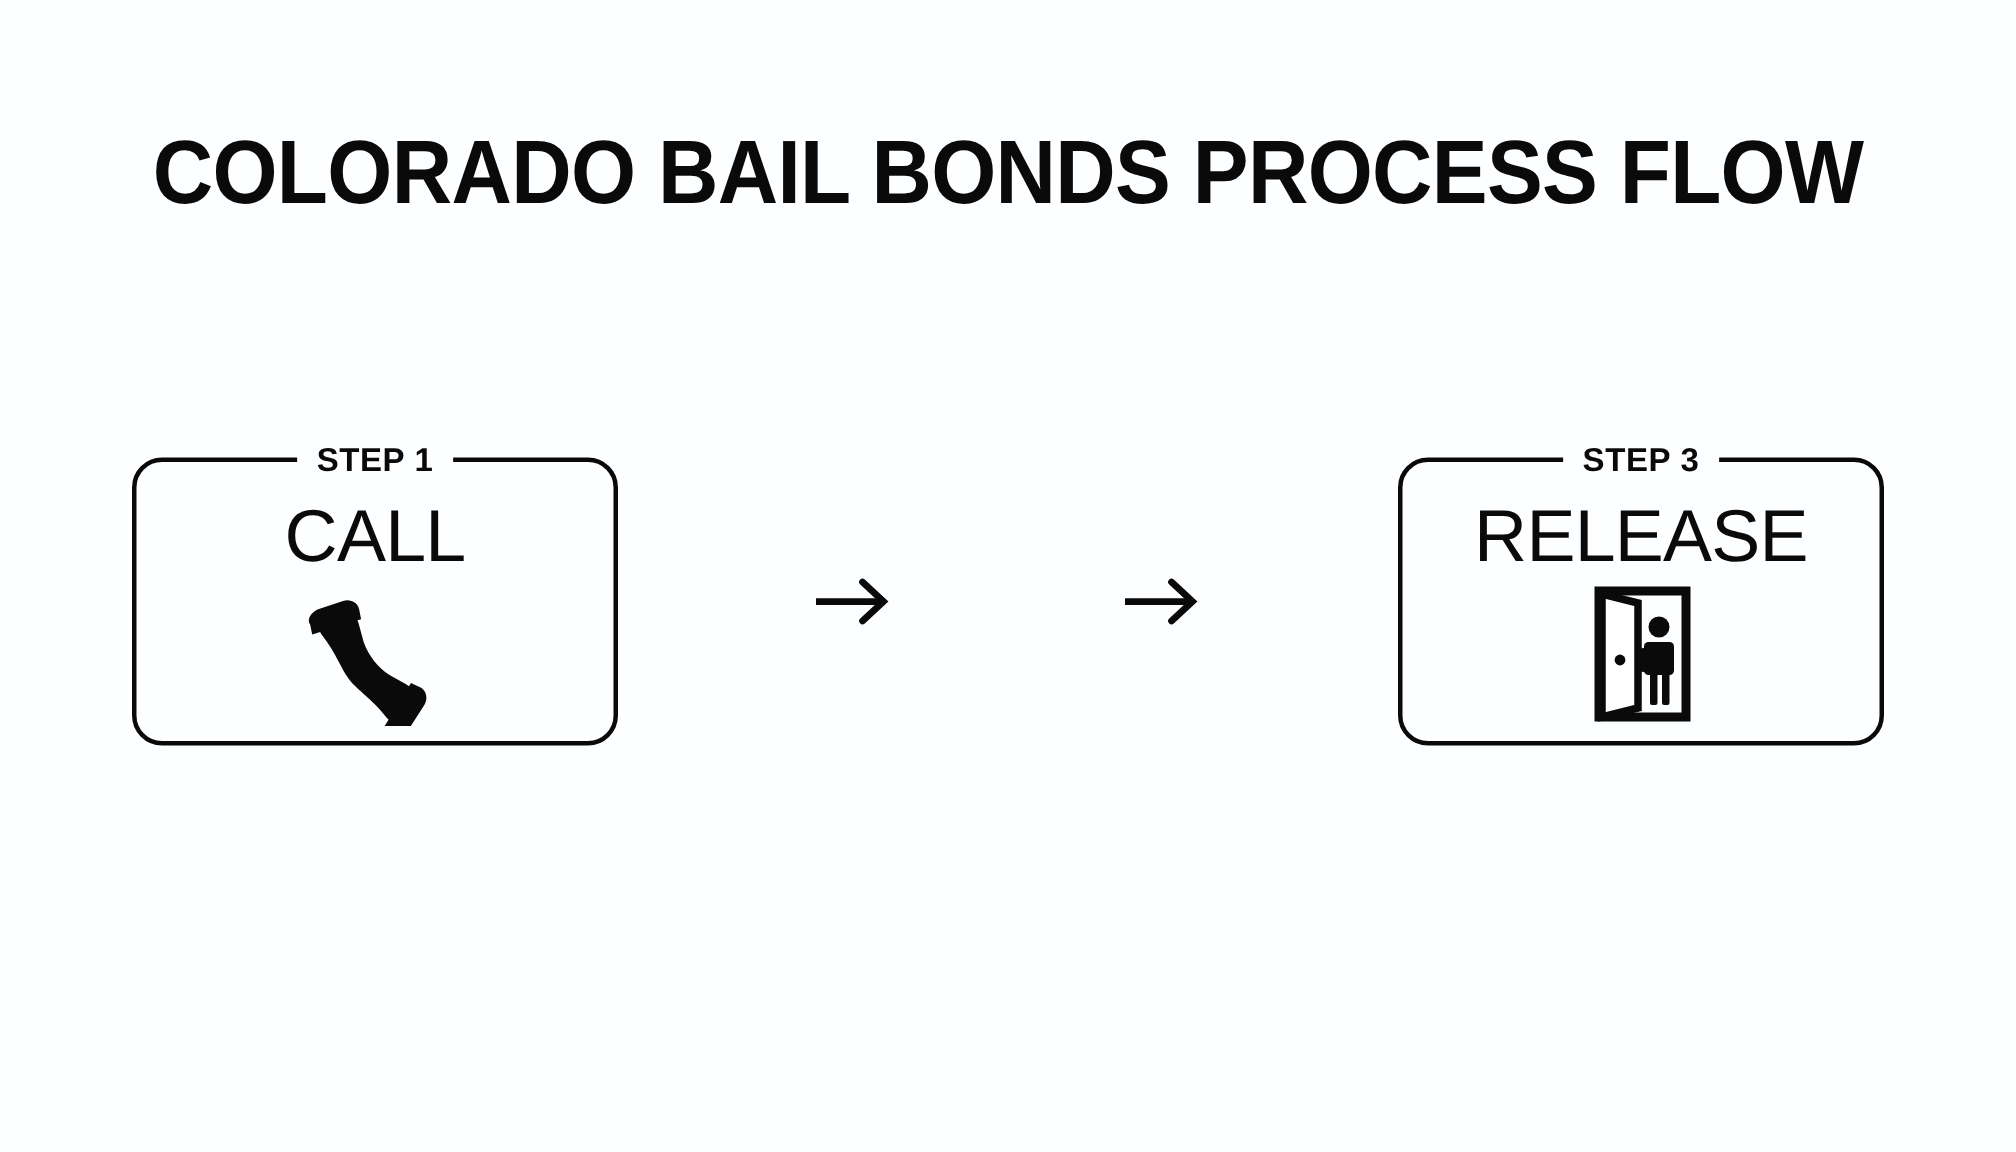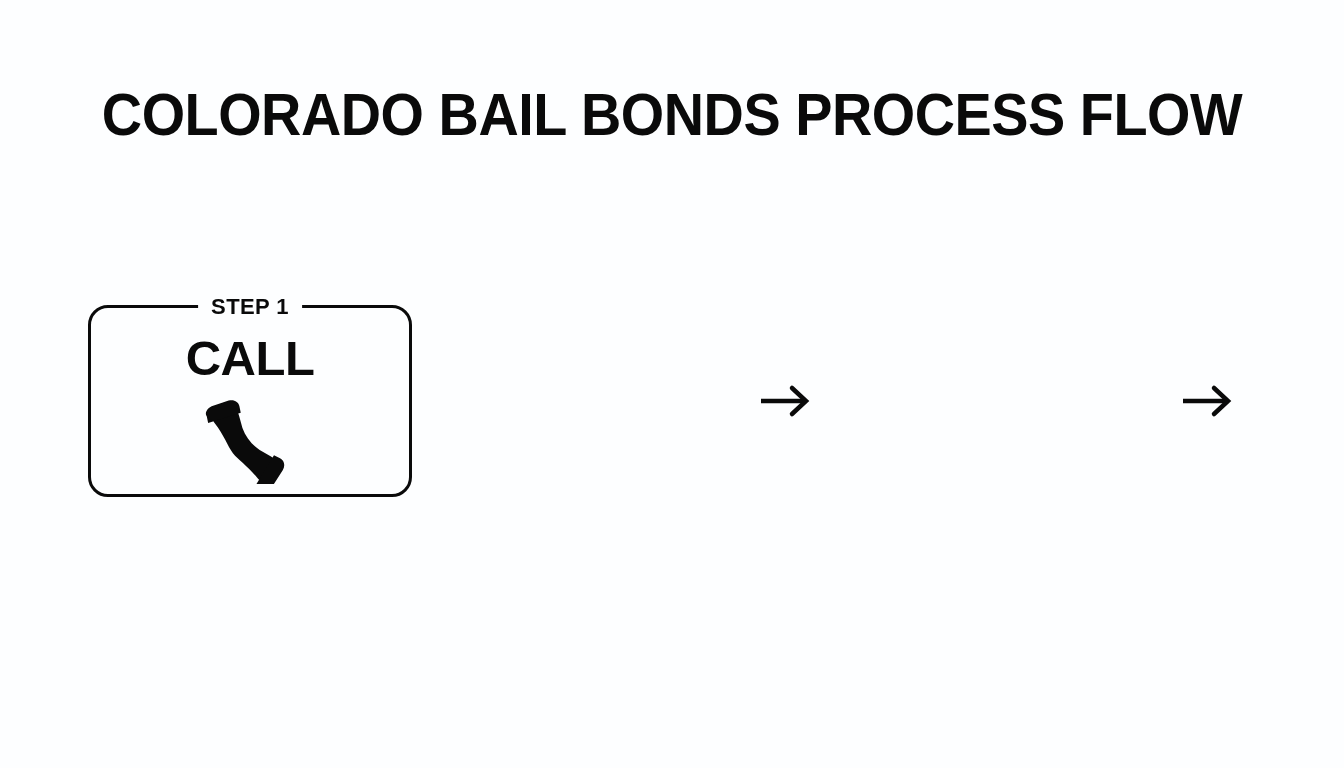--- a/index.html
+++ b/index.html
@@ -71,21 +71,21 @@
     font-size: 22px;
     font-weight: 700;
     letter-spacing: 0.4px;
     line-height: 24px;
     white-space: nowrap;
   }
 
   .card-word {
     margin-top: 24px;
     font-size: 49px;
-    font-weight: 700;
+    font-weight: 400;
     line-height: 52px;
     letter-spacing: -0.5px;
     white-space: nowrap;
   }
 
   .card-icon {
     margin-top: 4px;
     width: 100px;
     height: 96px;
     display: flex;
@@ -158,14 +158,36 @@
   </div>
 
 
   <div class="arrow">
     <svg width="60" height="40" viewBox="0 0 60 40">
       <line x1="5" y1="20" x2="47" y2="20" stroke="#0a0a0a" stroke-width="4.5" stroke-linecap="butt"></line>
       <polyline points="36,7 50,20 36,33" fill="none" stroke="#0a0a0a" stroke-width="4.5" stroke-linecap="round" stroke-linejoin="miter"></polyline>
     </svg>
   </div>
 
+  <div class="card">
+    <div class="step-legend">STEP 3</div>
+    <div class="card-word">RELEASE</div>
+    <div class="card-icon">
+      <svg width="100" height="96" viewBox="0 0 100 96">
+
+        <path d="M22 6 H80 V90 H22 Z" fill="none" stroke="#0a0a0a" stroke-width="6" stroke-linejoin="miter"></path>
+
+        <path d="M48 14 L48 84 L24 90 L24 8 Z" fill="#ffffff" stroke="#0a0a0a" stroke-width="5" stroke-linejoin="miter"></path>
+
+        <circle cx="36" cy="52" r="3.6" fill="#0a0a0a"></circle>
+
+        <g fill="#0a0a0a">
+          <circle cx="62" cy="30" r="7"></circle>
+          <path d="M55 40 h14 a3 3 0 0 1 3 3 v16 a3 3 0 0 1 -3 3 h-14 a3 3 0 0 1 -3 -3 v-16 a3 3 0 0 1 3 -3 z"></path>
+          <rect x="56" y="60" width="5" height="22" rx="1.4"></rect>
+          <rect x="64" y="60" width="5" height="22" rx="1.4"></rect>
+          <rect x="49.5" y="44" width="4" height="16" rx="2"></rect>
+        </g>
+      </svg>
+    </div>
+  </div>
 
 </div>
 
 </body></html>

